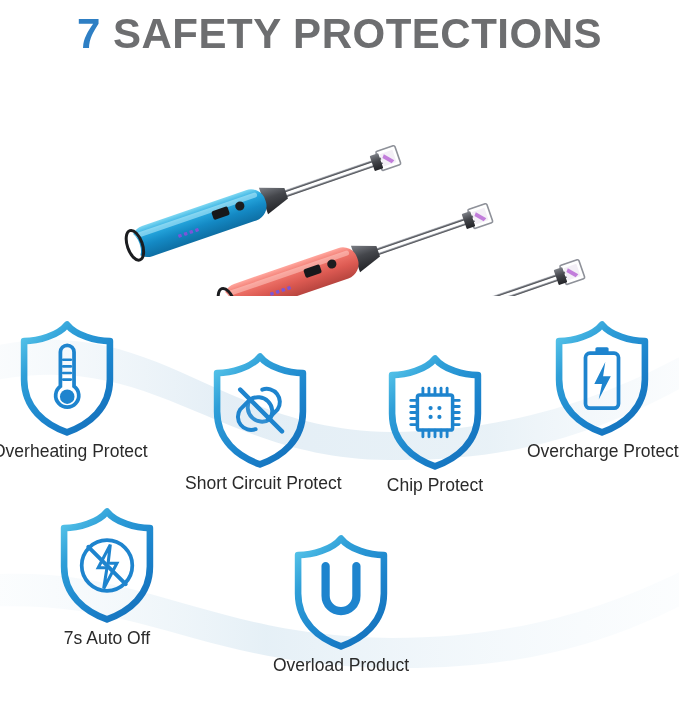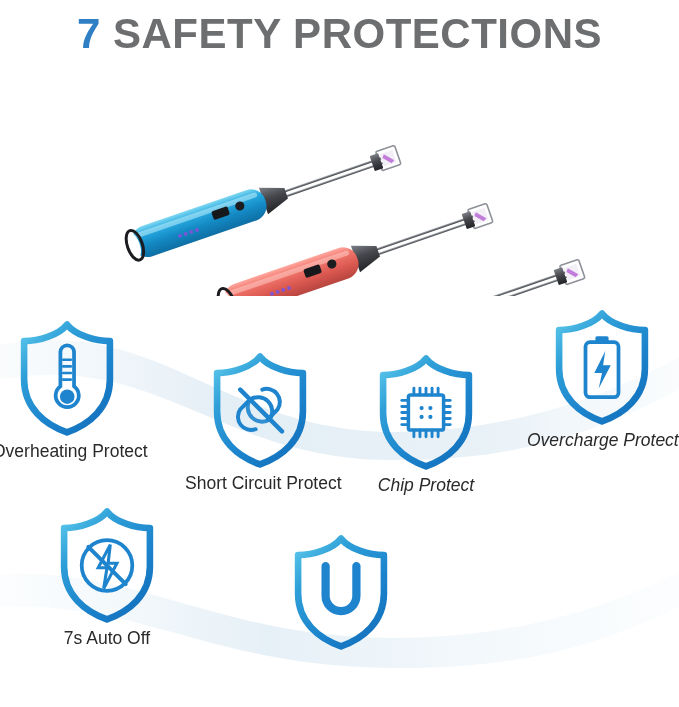--- a/index.html
+++ b/index.html
@@ -67,22 +67,22 @@
     margin-top: 2px;
     font-size: 17.5px;
     color: #2A2A2A;
     line-height: 22px;
     white-space: nowrap;
   }
 
   
   #badge-overheating { left: -8px;  top: 318px; }
   #badge-short       { left: 177px; top: 350px; margin-left: 8px; }
-  #badge-chip        { left: 351px; top: 352px; font-style: italic; }
-  #badge-overcharge  { left: 527px; top: 307px; font-style: italic; }
+  #badge-chip        { left: 360px; top: 352px; }
+  #badge-overcharge  { left: 527px; top: 318px; }
 
   
   #badge-autooff     { left: 32px;  top: 505px; }
   #badge-overload    { left: 266px; top: 532px; }
   #badge-upgrade     { left: 502px; top: 505px; }
 </style>
 </head>
 <body>
 
 <div id="page">
@@ -341,16 +341,17 @@
   </div>
 
   <div class="badge" id="badge-overload">
     <div class="shield-wrap">
       <svg viewBox="0 0 100 110" xmlns="http://www.w3.org/2000/svg">
         <path d="M50 6 C42 16, 24 21, 11 21 L11 56 C11 82, 30 97, 50 104
                  C70 97, 89 82, 89 56 L89 21 C76 21, 58 16, 50 6 Z" fill="none" stroke="url(#shieldG)" stroke-width="6" stroke-linejoin="round"></path>
         <path d="M36 31 L36 58 a14 14 0 0 0 28 0 L64 31" fill="none" stroke="#1E84CE" stroke-width="7.5" stroke-linecap="round"></path>
       </svg>
     </div>
+    <div class="cap">Overload Product</div>
   </div>
 
 
 </div>
 
 </body></html>

